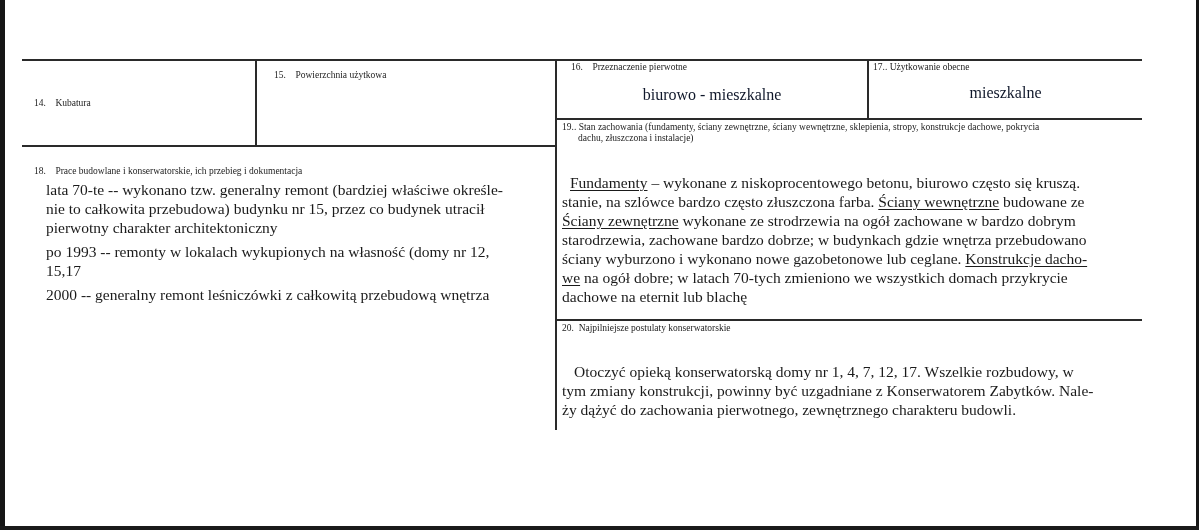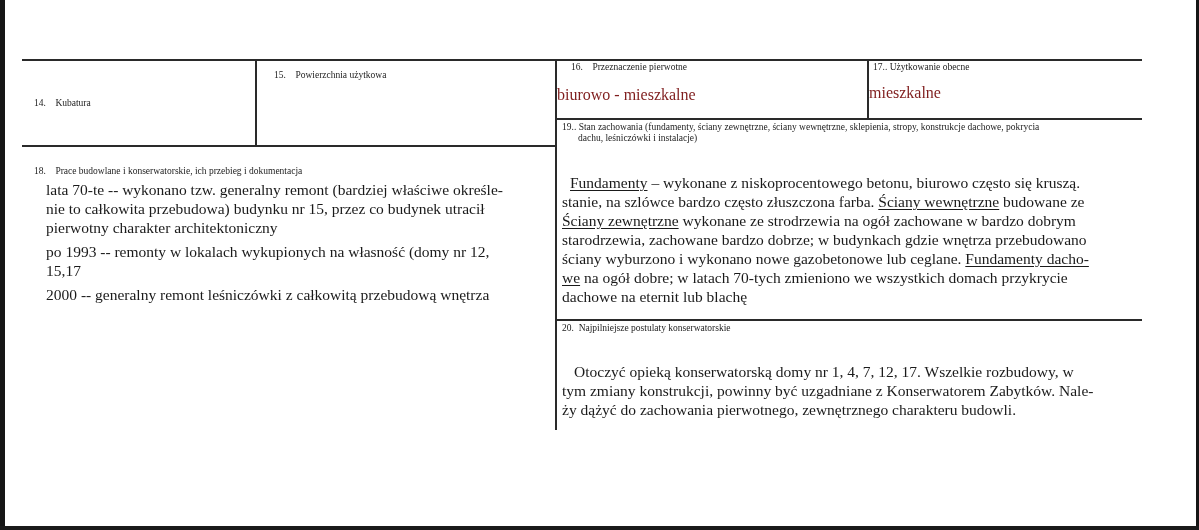--- a/index.html
+++ b/index.html
@@ -18,21 +18,21 @@
 
     .label {
       position: absolute; font-size: 9.5px; line-height: 11px; color: #222;
       white-space: nowrap;
     }
     .label .num { display: inline-block; }
     .label19 { white-space: normal; width: 570px; }
     .label19 .cont { display: block; padding-left: 16px; }
 
     .value-center {
-      position: absolute; font-size: 16px; color: #7f1d1d;
+      position: absolute; font-size: 16px; text-align: center; color: #0f172a;
     }
 
     .body-text {
       position: absolute; font-size: 15.5px; line-height: 19px; color: #1a1a1a; margin-top: 16px;
     }
     .body-text p { margin: 0; }
     .u { text-decoration: underline; text-underline-offset: 2px; }
     .gap { margin-top: 5px !important; }
     .indent-dash { padding-left: 95px; }
   </style>
@@ -76,28 +76,28 @@
   <p>lata 70-te  -- wykonano tzw. generalny remont (bardziej właściwe określe-</p>
   <p>nie to całkowita przebudowa) budynku nr 15, przez co budynek utracił</p>
   <p>pierwotny charakter architektoniczny</p>
   <p class="gap">po 1993  --  remonty w lokalach wykupionych na własność (domy nr 12,</p>
   <p>15,17</p>
   <p class="gap">2000  --  generalny remont leśniczówki z całkowitą przebudową wnętrza</p>
 </div>
 
 <div class="label label19" style="left:562px; top:122px;">
   <span class="num">19..</span>&nbsp;<span>Stan zachowania (fundamenty, ściany zewnętrzne, ściany wewnętrzne, sklepienia, stropy, konstrukcje dachowe, pokrycia</span>
-  <span class="cont">dachu, leśniczówki i instalacje)</span>
+  <span class="cont">dachu, złuszczona i instalacje)</span>
 </div>
 <div class="body-text" style="left:562px; top:157px; width:580px;">
   <p style="padding-left:8px;"><span class="u">Fundamenty</span><span> – wykonane z niskoprocentowego betonu, biurowo często się kruszą.</span></p>
   <p><span>stanie, na szlówce bardzo często złuszczona farba. </span><span class="u">Ściany wewnętrzne</span><span> budowane ze</span></p>
   <p><span class="u">Ściany zewnętrzne</span><span> wykonane ze strodrzewia na ogół zachowane w bardzo dobrym</span></p>
   <p>starodrzewia, zachowane bardzo dobrze;  w budynkach gdzie wnętrza przebudowano</p>
-  <p><span>ściany wyburzono i wykonano nowe gazobetonowe lub ceglane. </span><span class="u">Fundamenty dacho-</span></p>
+  <p><span>ściany wyburzono i wykonano nowe gazobetonowe lub ceglane. </span><span class="u">Konstrukcje dacho-</span></p>
   <p><span class="u">we</span><span> na ogół dobre;  w latach 70-tych zmieniono we wszystkich domach przykrycie</span></p>
   <p>dachowe na eternit lub blachę</p>
 </div>
 
 <div class="label" style="left:562px; top:323px;">
   <span class="num">20.</span>&nbsp;&nbsp;<span>Najpilniejsze postulaty konserwatorskie</span>
 </div>
 <div class="body-text" style="left:562px; top:346px; width:580px;">
   <p style="padding-left:12px;">Otoczyć opieką konserwatorską domy nr 1, 4, 7, 12, 17. Wszelkie rozbudowy, w</p>
   <p>tym zmiany konstrukcji, powinny być uzgadniane z Konserwatorem Zabytków. Nale-</p>

